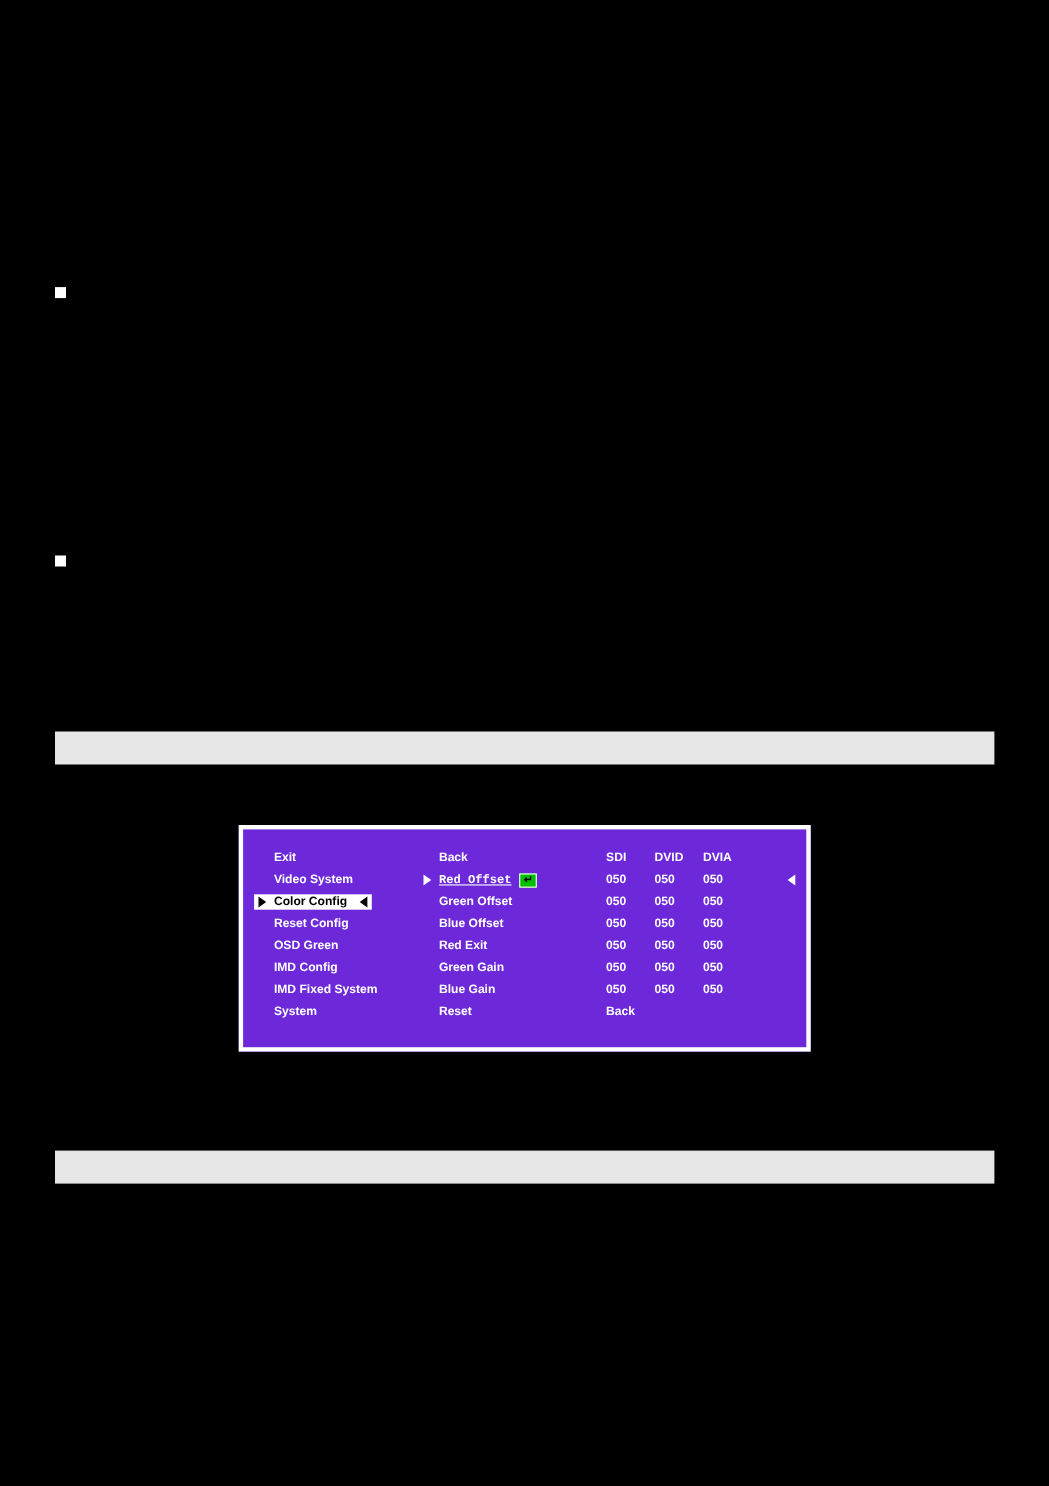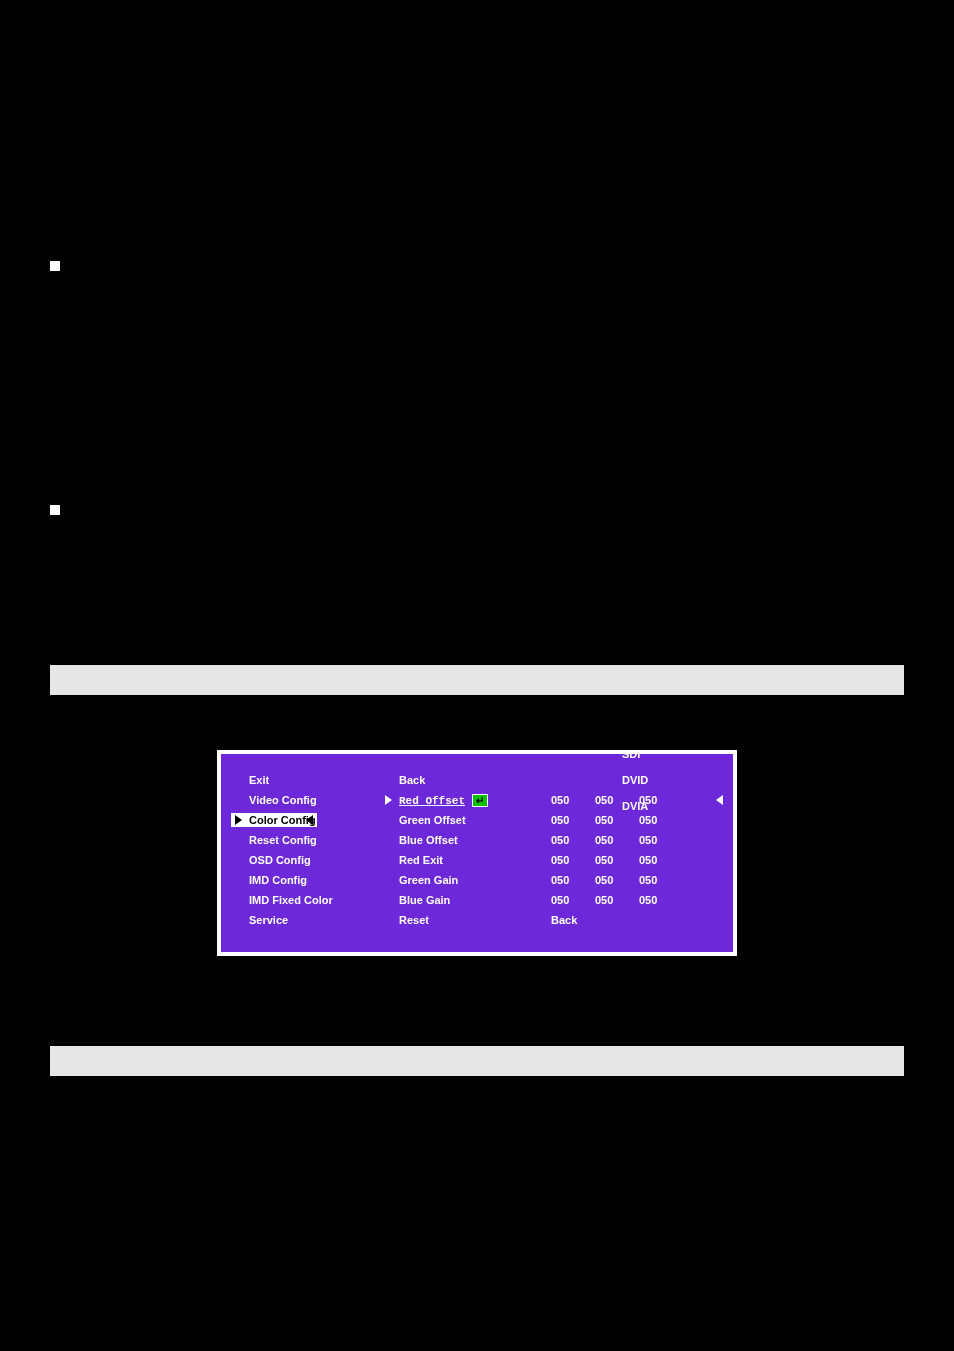--- a/index.html
+++ b/index.html
@@ -78,21 +78,21 @@
     flex: 1;
     display: flex;
     align-items: center;
     justify-content: flex-start;
     gap: 14px;
     position: relative;
   }
   .sel-left {
     background: #fff;
     color: #000;
-    padding: 1px 1px 1px 18px;
+    padding: 1px 22px 1px 18px;
     position: relative;
   }
   .sel-left::before {
     content: "";
     position: absolute;
     left: 4px;
     top: 50%;
     transform: translateY(-50%);
     border-left: 7px solid #000;
     border-top: 5px solid transparent;
@@ -135,21 +135,20 @@
     color: #000;
     font-size: 10px;
     padding: 0 3px;
     margin-left: 4px;
     border: 1px solid #fff;
   }
   .headers {
     color: #3aa0ff;
     font-weight: bold;
     font-size: 11px;
-    flex-direction: column;
   }
   .val {
     color: #fff;
     font-weight: bold;
     font-size: 11px;
     width: 30px;
   }
   .right-arrow {
     position: absolute;
     right: 0;
@@ -201,21 +200,21 @@
         </div>
         <div class="sm-right headers">
           <span class="val">SDI</span>
           <span class="val">DVID</span>
           <span class="val">DVIA</span>
         </div>
       </div>
 
       <div class="sm-row">
         <div class="sm-left">
-          <span class="left-item">Video Config</span>
+          <span class="left-item">Video System</span>
         </div>
         <div class="sm-mid">
           <span class="mid-item mid-sel">
             <span class="red-label">Red Offset</span>
             <span class="green-box">↵</span>
           </span>
         </div>
         <div class="sm-right">
           <span class="val">050</span>
           <span class="val">050</span>
@@ -247,21 +246,21 @@
         </div>
         <div class="sm-right">
           <span class="val">050</span>
           <span class="val">050</span>
           <span class="val">050</span>
         </div>
       </div>
 
       <div class="sm-row">
         <div class="sm-left">
-          <span class="left-item">OSD Config</span>
+          <span class="left-item">OSD Green</span>
         </div>
         <div class="sm-mid">
           <span class="mid-item">Red Exit</span>
         </div>
         <div class="sm-right">
           <span class="val">050</span>
           <span class="val">050</span>
           <span class="val">050</span>
         </div>
       </div>
@@ -275,35 +274,35 @@
         </div>
         <div class="sm-right">
           <span class="val">050</span>
           <span class="val">050</span>
           <span class="val">050</span>
         </div>
       </div>
 
       <div class="sm-row">
         <div class="sm-left">
-          <span class="left-item">IMD Fixed Color</span>
+          <span class="left-item">IMD Fixed System</span>
         </div>
         <div class="sm-mid">
           <span class="mid-item">Blue Gain</span>
         </div>
         <div class="sm-right">
           <span class="val">050</span>
           <span class="val">050</span>
           <span class="val">050</span>
         </div>
       </div>
 
       <div class="sm-row">
         <div class="sm-left">
-          <span class="left-item">Service</span>
+          <span class="left-item">System</span>
         </div>
         <div class="sm-mid">
           <span class="mid-item">Reset</span>
         </div>
         <div class="sm-right">
           <span class="val" style="width:auto;">Back</span>
         </div>
       </div>
 
     </div>

